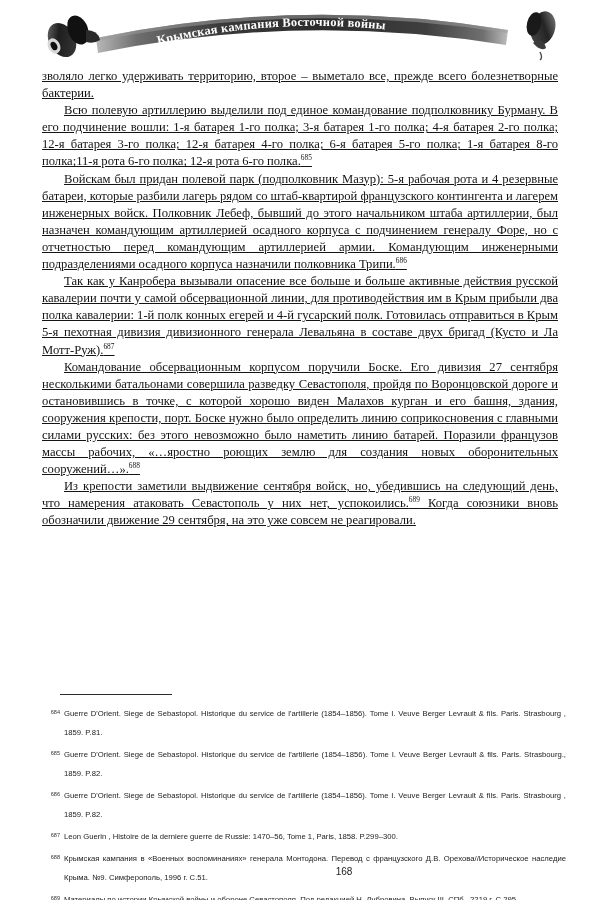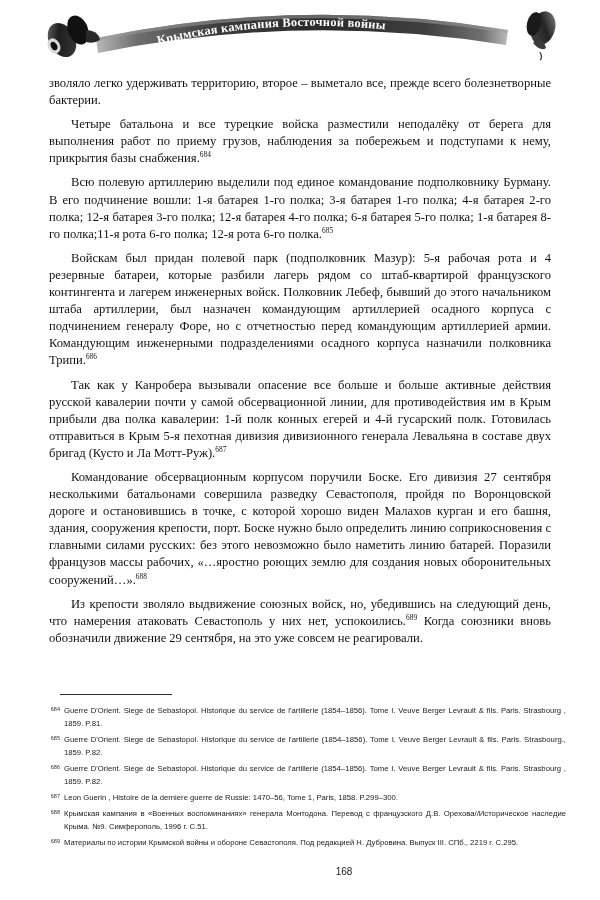--- a/index.html
+++ b/index.html
@@ -47,28 +47,29 @@
   }
 
   
   .body-col {
     position: absolute;
     left: 42px;
     top: 68px;
     width: 516px;
   }
   p.para {
-    margin: 7px;
+    margin: 0;
     text-align: justify;
     text-justify: inter-word;
     font-size: 12.6px;
     line-height: 17.1px;
     text-indent: 22px;
     hyphens: manual;
     word-spacing: -0.1px;
+    text-decoration: underline;
   }
   p.para.cont {
     text-indent: 0;
   }
   sup.fn {
     font-size: 7.4px;
     vertical-align: super;
     line-height: 0;
   }
 
@@ -84,21 +85,21 @@
     width: 112px;
     height: 1px;
     background: #2a2a2a;
     margin: 0 0 9px 18px;
   }
   .fn-item {
     position: relative;
     padding-left: 22px;
     margin-bottom: 3px;
     font-size: 7.7px;
-    line-height: 13px;
+    line-height: 19px;
     text-align: justify;
     color: #1b1b1b;
   }
   .fn-num {
     position: absolute;
     left: 0;
     top: -1px;
     width: 18px;
     text-align: right;
     font-size: 5.6px;
@@ -178,31 +179,30 @@
         <textPath href="#ribbonTextPath" startOffset="2%">Крымская кампания Восточной войны</textPath>
       </text>
     </svg>
   </div>
 
   <div class="body-col">
 
     <p class="para cont"><span>зволяло легко удерживать территорию, второе – выметало все, прежде всего болезнетворные бактерии.</span></p>
 
 
-    <p class="para"><span>Четыре батальона и все турецкие войска разместили неподалёку от берега для выполнения работ по приему грузов, наблюдения за побережьем и подступами к нему, прикрытия базы снабжения.</span><sup class="fn">684</sup></p>
 
     <p class="para"><span>Всю полевую артиллерию выделили под единое командование подполковнику Бурману. В его подчинение вошли: 1-я батарея 1-го полка; 3-я батарея 1-го полка; 4-я батарея 2-го полка; 12-я батарея 3-го полка; 12-я батарея 4-го полка; 6-я батарея 5-го полка; 1-я батарея 8-го полка;11-я рота 6-го полка; 12-я рота 6-го полка.</span><sup class="fn">685</sup></p>
 
     <p class="para"><span>Войскам был придан полевой парк (подполковник Мазур): 5-я рабочая рота и 4 резервные батареи, которые разбили лагерь рядом со штаб-квартирой французского контингента и лагерем инженерных войск. Полковник Лебеф, бывший до этого начальником штаба артиллерии, был назначен командующим артиллерией осадного корпуса с подчинением генералу Форе, но с отчетностью перед командующим артиллерией армии. Командующим инженерными подразделениями осадного корпуса назначили полковника Трипи.</span><sup class="fn">686</sup></p>
 
     <p class="para"><span>Так как у Канробера вызывали опасение все больше и больше активные действия русской кавалерии почти у самой обсервационной линии, для противодействия им в Крым прибыли два полка кавалерии: 1-й полк конных егерей и 4-й гусарский полк. Готовилась отправиться в Крым 5-я пехотная дивизия дивизионного генерала Левальяна в составе двух бригад (Кусто и Ла Мотт-Руж).</span><sup class="fn">687</sup></p>
 
     <p class="para"><span>Командование обсервационным корпусом поручили Боске. Его дивизия 27 сентября несколькими батальонами совершила разведку Севастополя, пройдя по Воронцовской дороге и остановившись в точке, с которой хорошо виден Малахов курган и его башня, здания, сооружения крепости, порт. Боске нужно было опрeделить линию соприкосновения с главными силами русских: без этого невозможно было наметить линию батарей. Поразили французов массы рабочих, «…яростно роющих землю для создания новых оборонительных сооружений…».</span><sup class="fn">688</sup></p>
 
-    <p class="para"><span>Из крепости зволяло выдвижение союзных войск, но, убедившись на следующий день, что намерения атаковать Севастополь у них нет, успокоились.</span><sup class="fn">689</sup><span> Когда союзники вновь обозначили движение 29 сентября, на это уже совсем не реагировали.</span></p>
+    <p class="para"><span>Из крепости заметили выдвижение сентября войск, но, убедившись на следующий день, что намерения атаковать Севастополь у них нет, успокоились.</span><sup class="fn">689</sup><span> Когда союзники вновь обозначили движение 29 сентября, на это уже совсем не реагировали.</span></p>
 
 
   </div>
 
   <div class="footnotes">
     <div class="fn-rule"></div>
 
     <div class="fn-item">
       <span class="fn-num">684</span>
       <span class="fn-text">Guerre D'Orient. Siege de Sebastopol. Historique du service de l'artillerie (1854–1856). Tome I. Veuve Berger Levrault &amp; fils. Paris. Strasbourg , 1859. P.81.</span>

